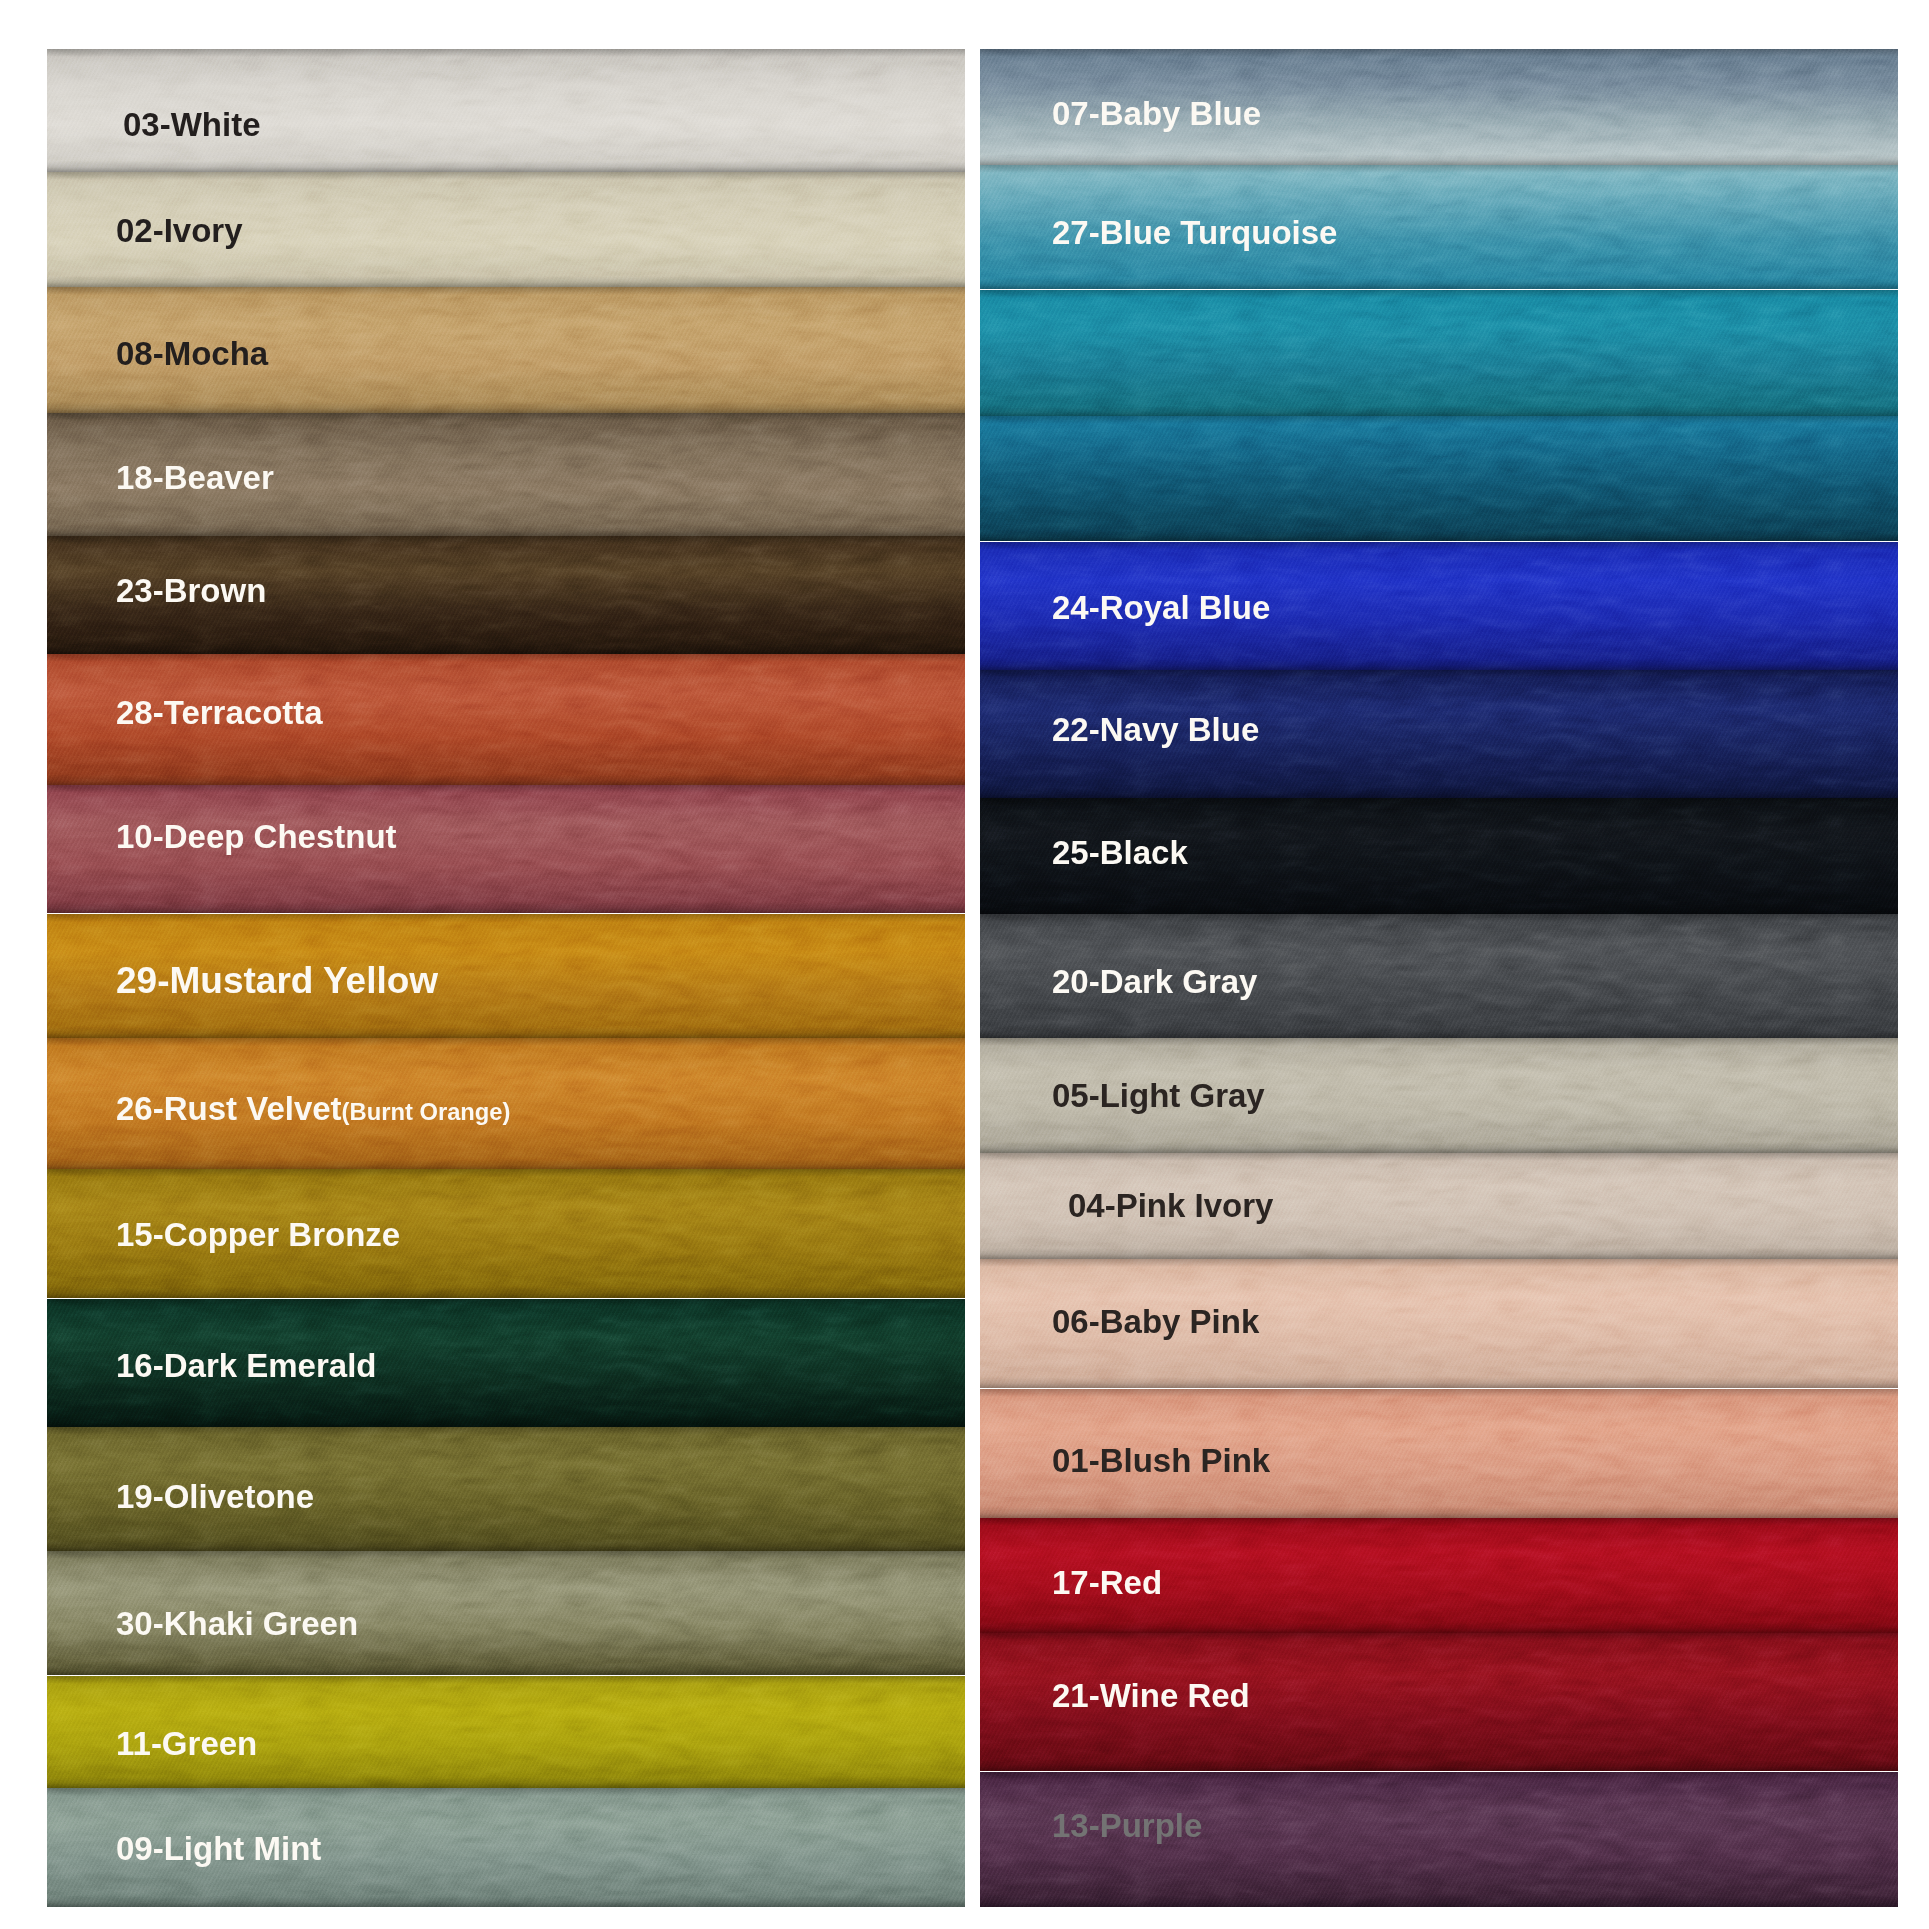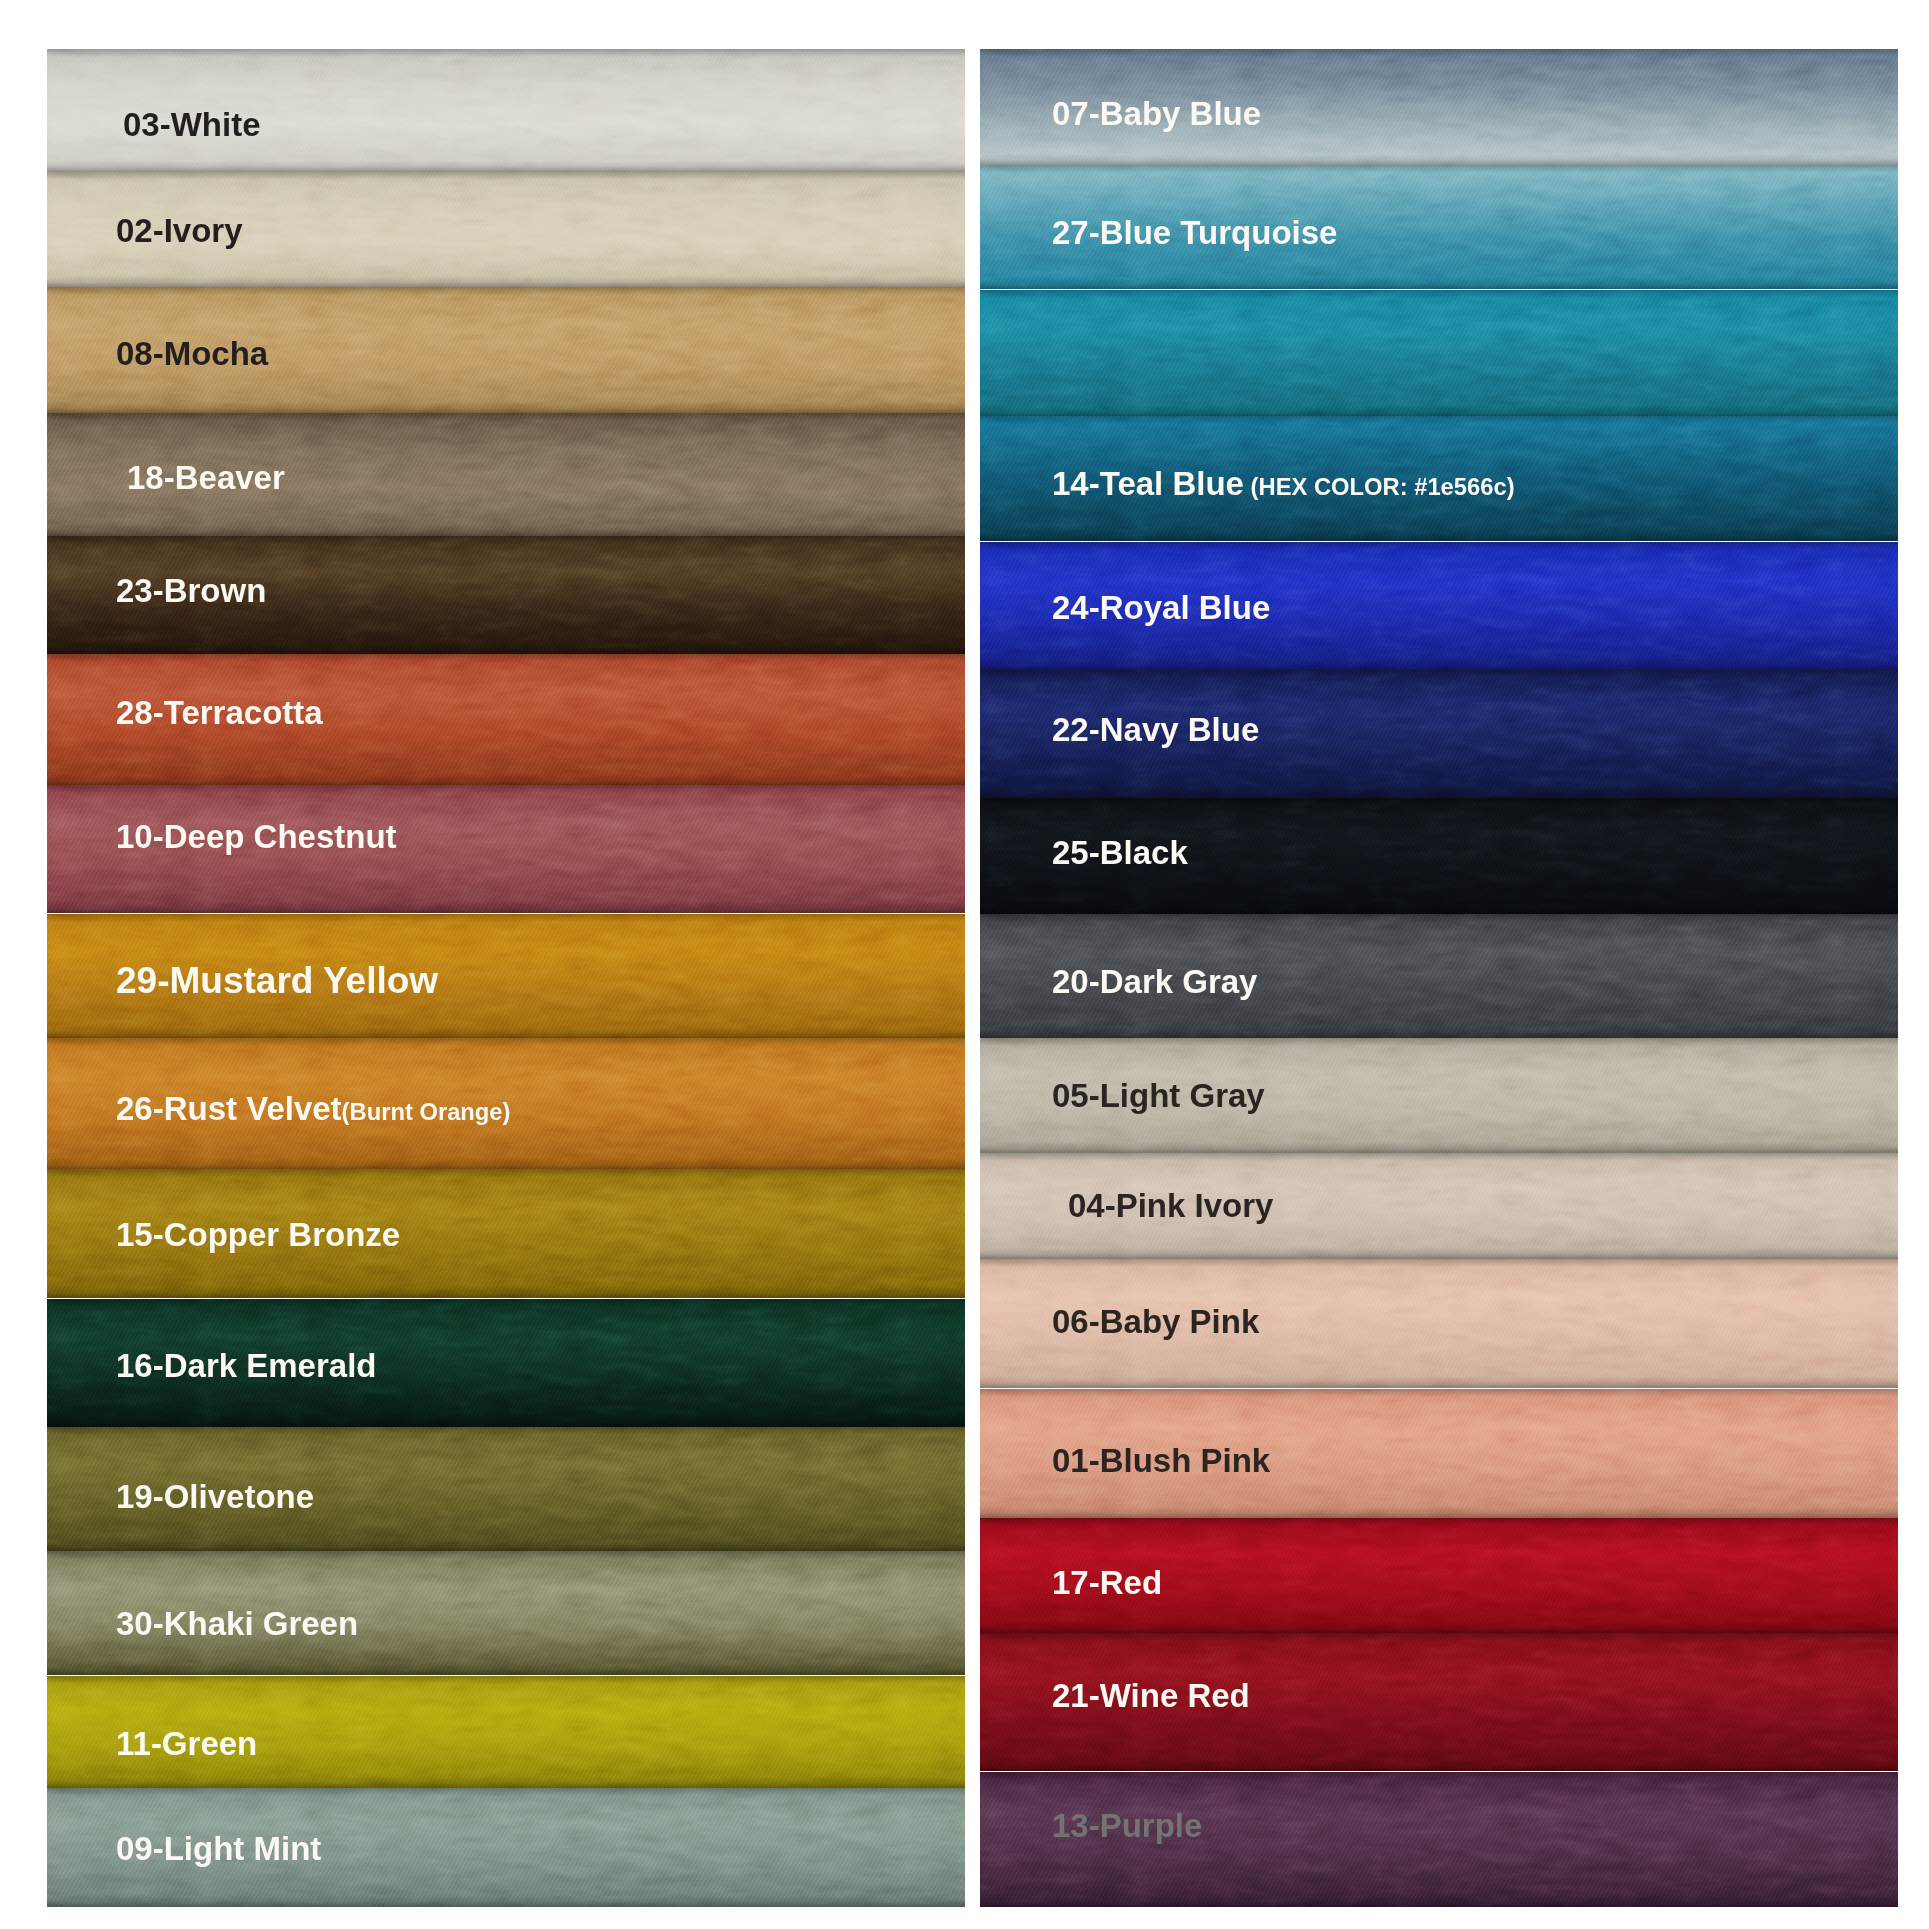--- a/index.html
+++ b/index.html
@@ -284,21 +284,21 @@
             <rect width="100%" height="100%" filter="url(#fGrain)"></rect>
           </svg>
         </div>
         <div class="edge" style="height: 11.5px; background: linear-gradient(rgba(0, 0, 0, 0) 0%, rgba(0, 0, 0, 0.1) 55%, rgba(0, 0, 0, 0.3) 100%);"></div>
         <div class="edge" style="top: 0px; bottom: auto; height: 8.2px; background: linear-gradient(rgba(0, 0, 0, 0.22) 0%, rgba(0, 0, 0, 0) 100%);"></div>
       </div>
       <div class="labels">
         <div class="label" style="color: rgb(35, 31, 30); left: 76px; font-size: 33px; top: 59px;"><span>03-White</span></div>
         <div class="label" style="color: rgb(35, 31, 30); left: 69px; font-size: 33px; top: 165px;"><span>02-Ivory</span></div>
         <div class="label" style="color: rgb(35, 31, 30); left: 69px; font-size: 33px; top: 288px;"><span>08-Mocha</span></div>
-        <div class="label" style="color: rgb(252, 249, 243); left: 69px; font-size: 33px; top: 412px; margin-left: 11px;"><span>18-Beaver</span></div>
+        <div class="label" style="color: rgb(252, 249, 243); left: 69px; font-size: 33px; top: 412px;"><span>18-Beaver</span></div>
         <div class="label" style="color: rgb(252, 249, 243); left: 69px; font-size: 33px; top: 525px;"><span>23-Brown</span></div>
         <div class="label" style="color: rgb(252, 249, 243); left: 69px; font-size: 33px; top: 647px;"><span>28-Terracotta</span></div>
         <div class="label" style="color: rgb(252, 249, 243); left: 69px; font-size: 33px; top: 771px;"><span>10-Deep Chestnut</span></div>
         <div class="label" style="color: rgb(252, 249, 243); left: 69px; font-size: 37px; top: 913px;"><span>29-Mustard Yellow</span></div>
         <div class="label" style="color: rgb(252, 249, 243); left: 69px; font-size: 33px; top: 1043px;"><span>26-Rust Velvet</span><span class="sub">(Burnt Orange)</span></div>
         <div class="label" style="color: rgb(252, 249, 243); left: 69px; font-size: 33px; top: 1169px;"><span>15-Copper Bronze</span></div>
         <div class="label" style="color: rgb(252, 249, 243); left: 69px; font-size: 33px; top: 1300px;"><span>16-Dark Emerald</span></div>
         <div class="label" style="color: rgb(252, 249, 243); left: 69px; font-size: 33px; top: 1431px;"><span>19-Olivetone</span></div>
         <div class="label" style="color: rgb(252, 249, 243); left: 69px; font-size: 33px; top: 1558px;"><span>30-Khaki Green</span></div>
         <div class="label" style="color: rgb(252, 249, 243); left: 69px; font-size: 33px; top: 1678px;"><span>11-Green</span></div>
@@ -542,21 +542,20 @@
           <svg xmlns="http://www.w3.org/2000/svg" viewBox="0 0 1122 165" width="918" height="135">
             <rect width="100%" height="100%" filter="url(#fGrain)"></rect>
           </svg>
         </div>
         <div class="edge" style="height: 11.5px; background: linear-gradient(rgba(0, 0, 0, 0) 0%, rgba(0, 0, 0, 0.1) 55%, rgba(0, 0, 0, 0.3) 100%);"></div>
         <div class="edge" style="top: 0px; bottom: auto; height: 8.2px; background: linear-gradient(rgba(0, 0, 0, 0.22) 0%, rgba(0, 0, 0, 0) 100%);"></div>
       </div>
       <div class="labels">
         <div class="label" style="color: rgb(252, 249, 243); left: 72px; font-size: 33px; top: 48px;"><span>07-Baby Blue</span></div>
         <div class="label" style="color: rgb(252, 249, 243); left: 72px; font-size: 33px; top: 167px;"><span>27-Blue Turquoise</span></div>
-        <div class="label" style="color: rgb(252, 249, 243); left: 72px; font-size: 33px; top: 418px;"><span>14-Teal Blue</span><span class="sub"> (HEX COLOR: #1e566c)</span></div>
         <div class="label" style="color: rgb(252, 249, 243); left: 72px; font-size: 33px; top: 542px;"><span>24-Royal Blue</span></div>
         <div class="label" style="color: rgb(252, 249, 243); left: 72px; font-size: 33px; top: 664px;"><span>22-Navy Blue</span></div>
         <div class="label" style="color: rgb(252, 249, 243); left: 72px; font-size: 33px; top: 787px;"><span>25-Black</span></div>
         <div class="label" style="color: rgb(252, 249, 243); left: 72px; font-size: 33px; top: 916px;"><span>20-Dark Gray</span></div>
         <div class="label" style="color: rgb(43, 37, 34); left: 72px; font-size: 33px; top: 1030px;"><span>05-Light Gray</span></div>
         <div class="label" style="color: rgb(43, 37, 34); left: 88px; font-size: 33px; top: 1140px;"><span>04-Pink Ivory</span></div>
         <div class="label" style="color: rgb(43, 37, 34); left: 72px; font-size: 33px; top: 1256px;"><span>06-Baby Pink</span></div>
         <div class="label" style="color: rgb(43, 37, 34); left: 72px; font-size: 33px; top: 1395px;"><span>01-Blush Pink</span></div>
         <div class="label" style="color: rgb(252, 249, 243); left: 72px; font-size: 33px; top: 1517px;"><span>17-Red</span></div>
         <div class="label" style="color: rgb(252, 249, 243); left: 72px; font-size: 33px; top: 1630px;"><span>21-Wine Red</span></div>

